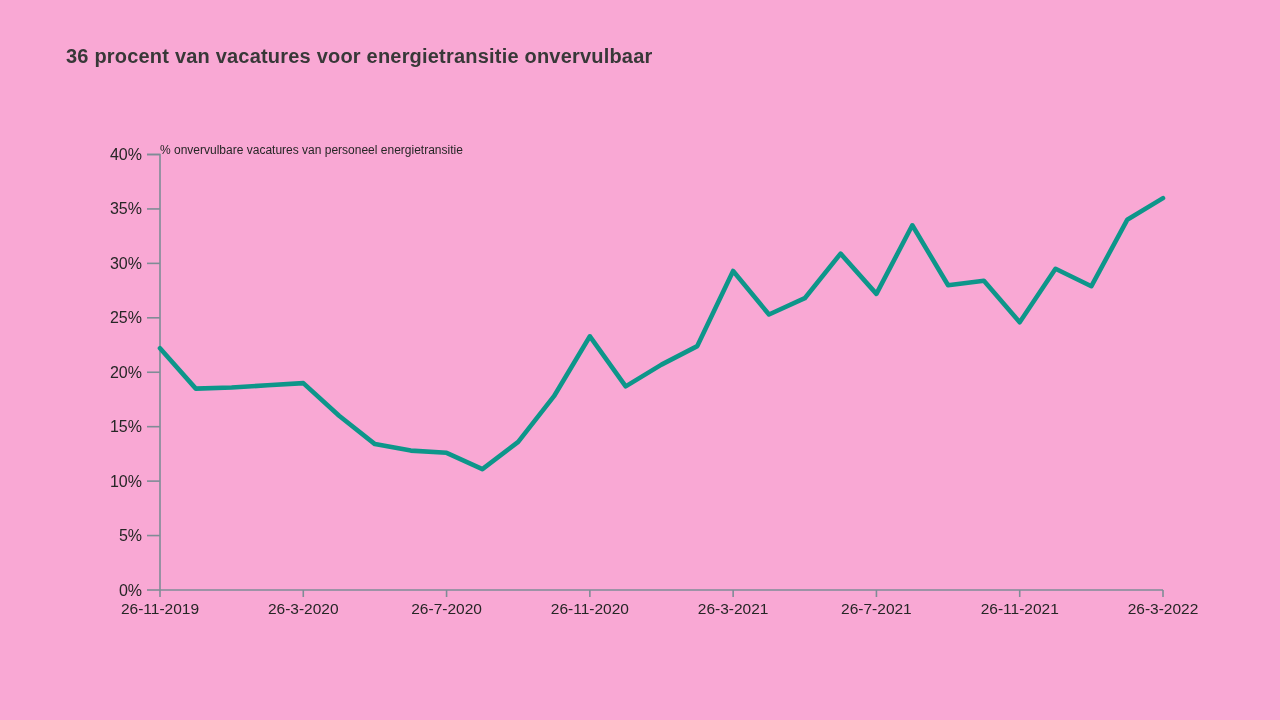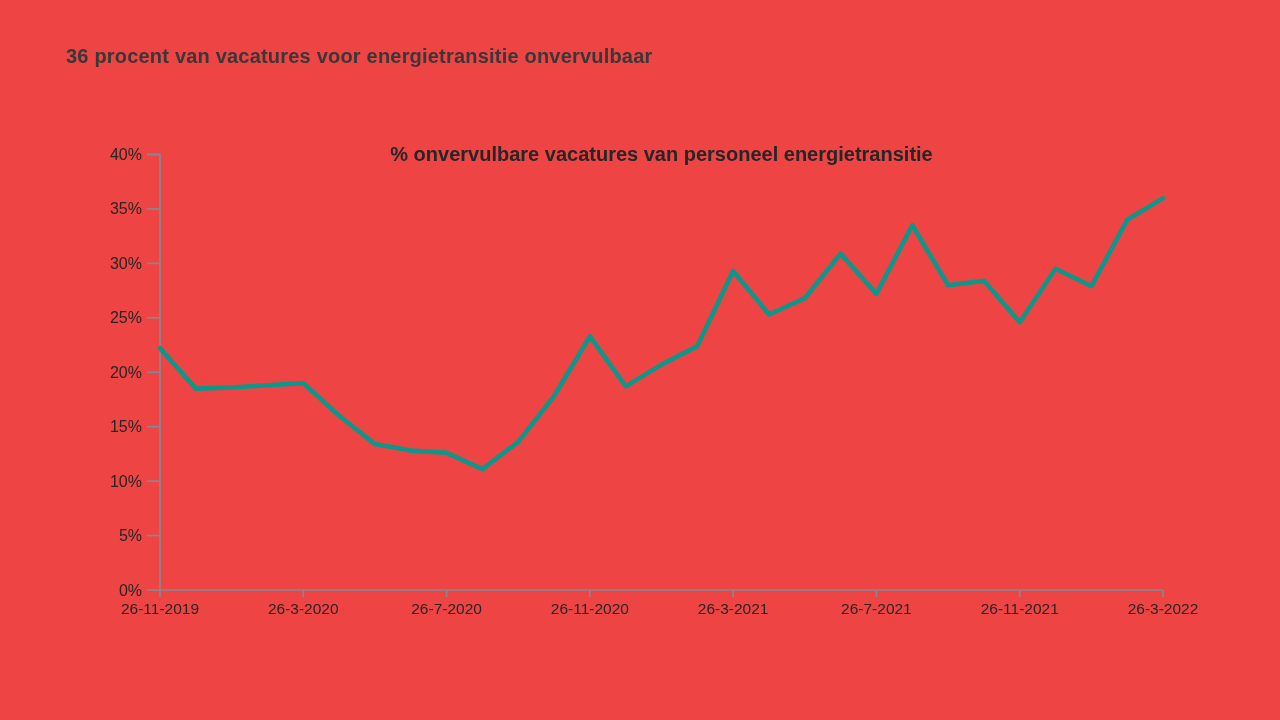--- a/index.html
+++ b/index.html
@@ -5,43 +5,42 @@
   html, body {
     margin: 0;
     padding: 0;
     background: #ffffff;
     font-family: "Liberation Sans", sans-serif;
   }
   #stage {
     position: relative;
     width: 1280px;
     height: 720px;
-    background: #ef4444;
+    background: #f9a8d4;
     overflow: hidden;
   }
   .main-title {
     position: absolute;
     left: 66px;
     top: 45px;
     font-size: 20px;
     font-weight: bold;
     color: #383838;
     letter-spacing: 0.2px;
     white-space: nowrap;
   }
   .chart-title {
     position: absolute;
     left: 160px;
     top: 143px;
     width: 1003px;
-    text-align: center;
-    font-size: 20px;
+    text-align: left;
+    font-size: 12px;
     color: #262626;
     white-space: nowrap;
-    font-weight: bold;
   }
   svg { position: absolute; left: 0; top: 0; }
   text {
     font-family: "Liberation Sans", sans-serif;
     fill: #262626;
   }
 </style>
 </head>
 <body>
 

